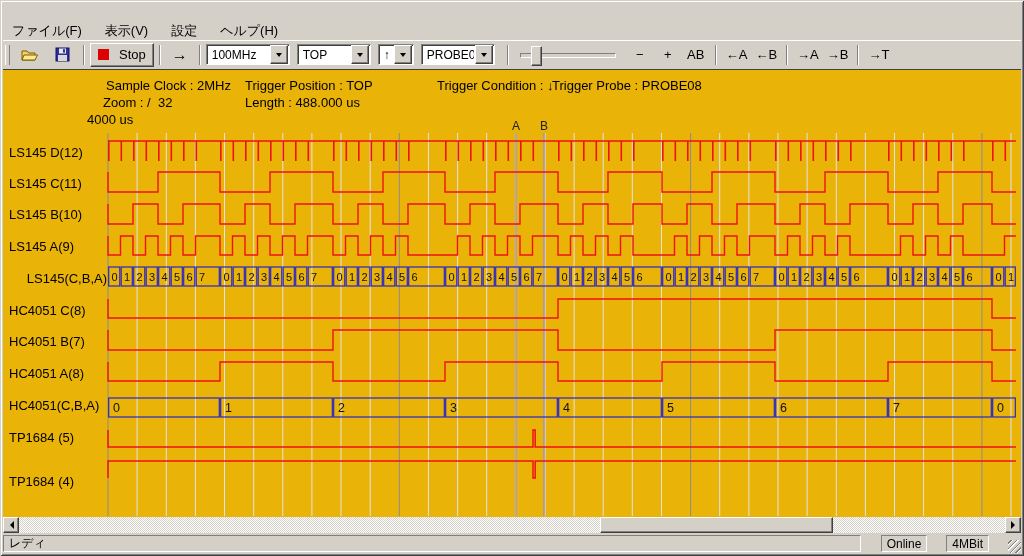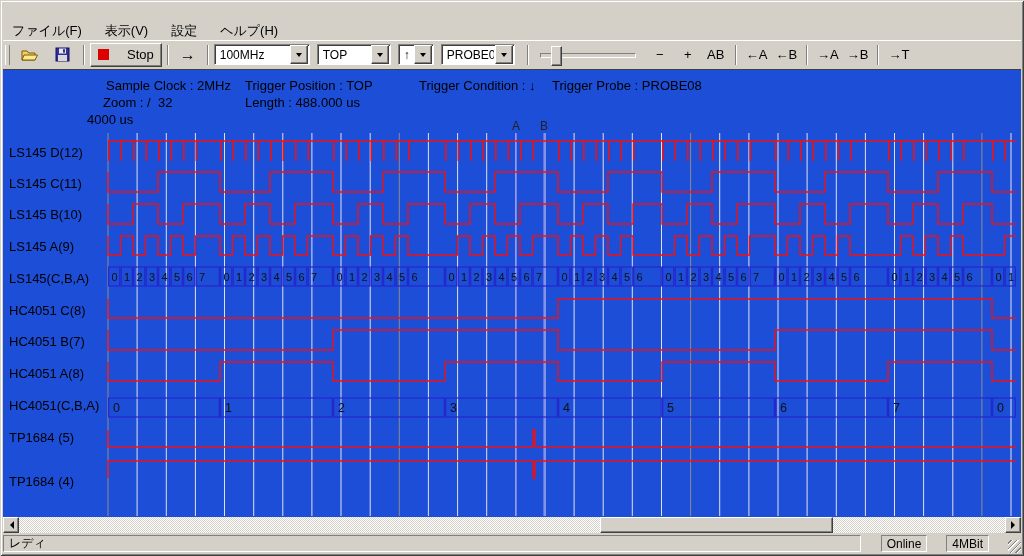--- a/index.html
+++ b/index.html
@@ -25,38 +25,38 @@
   .menubar{position:absolute;left:3px;top:21px;width:1018px;height:19px;display:flex;align-items:center;font-size:13px;color:#000;}
   .menu-item{padding:1px 9px;margin-right:5px;white-space:nowrap;}
   
   .toolbar{position:absolute;left:3px;top:40px;width:1018px;height:28px;border-top:1px solid #fff;
     display:flex;align-items:center;font-size:13px;color:#000;box-sizing:border-box;}
   .grip{width:3px;height:20px;border-left:1px solid #fff;border-right:1px solid #808080;margin:0 4px 0 2px;flex:none;}
   .tsep{width:1px;height:20px;background:#808080;border-right:1px solid #fff;margin:0 5px;flex:none;}
   .tbtn{height:22px;min-width:20px;display:flex;align-items:center;justify-content:center;padding:0 4px;flex:none;white-space:nowrap;}
   .icon-btn{width:24px;}
   .btn3d{height:22px;background:#d4d0c8;border:1px solid;border-color:#fff #404040 #404040 #fff;
-    box-shadow:inset -1px -1px 0 #808080;display:flex;align-items:center;padding:0 7px;gap:18px;flex:none;}
+    box-shadow:inset -1px -1px 0 #808080;display:flex;align-items:center;padding:0 7px;gap:10px;flex:none;}
   .stop-square{width:11px;height:11px;background:#dd0000;flex:none;}
   .run-arrow{font-size:16px;font-weight:bold;}
   .combo{height:21px;background:#fff;border:1px solid;border-color:#808080 #fff #fff #808080;
     box-shadow:inset 1px 1px 0 #404040;display:flex;align-items:center;box-sizing:border-box;
     font-size:12px;margin-right:7px;flex:none;}
   .combo .val{flex:1;padding-left:5px;white-space:nowrap;overflow:hidden;}
   .combo .drop{width:16px;height:17px;margin:1px;background:#d4d0c8;border:1px solid;
     border-color:#fff #404040 #404040 #fff;box-shadow:inset -1px -1px 0 #808080;
     display:flex;align-items:center;justify-content:center;flex:none;}
   .arrow-down{width:0;height:0;border:3px solid transparent;border-top:4px solid #000;margin-top:4px;}
   .slider{position:relative;width:100px;height:22px;margin:0 8px 0 4px;flex:none;}
   .slider .track{position:absolute;left:2px;right:2px;top:9px;height:3px;background:#d4d0c8;
     border:1px solid;border-color:#808080 #fff #fff #808080;}
   .slider .thumb{position:absolute;left:13px;top:2px;width:9px;height:18px;background:#d4d0c8;
     border:1px solid;border-color:#fff #404040 #404040 #fff;box-shadow:inset -1px -1px 0 #808080;}
   
-  .client{position:absolute;left:3px;top:69px;width:1018px;height:448px;background:#1d4ed8;
+  .client{position:absolute;left:3px;top:69px;width:1018px;height:448px;background:#eab308;
     border-top:1px solid #404040;box-sizing:border-box;overflow:hidden;}
   .info{position:absolute;font-size:13px;color:#000;white-space:pre;}
   .ch-label{position:absolute;left:6px;width:98px;height:16px;font-size:13px;color:#000;white-space:nowrap;}
   #wave-svg{position:absolute;left:0;top:0;width:1024px;height:556px;pointer-events:none;}
   
   .hscroll{position:absolute;left:3px;top:517px;width:1018px;height:16px;
     background-image:linear-gradient(45deg,#fff 25%,transparent 25%,transparent 75%,#fff 75%),
                      linear-gradient(45deg,#fff 25%,#d4d0c8 25%,#d4d0c8 75%,#fff 75%);
     background-size:2px 2px;background-position:0 0,1px 1px;}
   .sbtn{position:absolute;top:0;width:16px;height:16px;background:#d4d0c8;box-sizing:border-box;
@@ -106,21 +106,21 @@
       </svg>
     </div>
     <div class="tsep"></div>
     <div class="btn3d">
       <span class="stop-square"></span>
       <span>Stop</span>
     </div>
     <div class="tsep"></div>
     <div class="tbtn run-arrow">→</div>
     <div class="tsep"></div>
-    <div class="combo" style="width:96px">
+    <div class="combo" style="width:84px">
       <span class="val">100MHz</span>
       <span class="drop">
           <span class="arrow-down"></span>
         </span>
     </div>
     <div class="combo" style="width:74px">
       <span class="val">TOP</span>
       <span class="drop">
           <span class="arrow-down"></span>
         </span>
@@ -151,31 +151,31 @@
     <div class="tsep"></div>
     <div class="tbtn">→A</div>
     <div class="tbtn">→B</div>
     <div class="tsep"></div>
     <div class="tbtn">→T</div>
   </div>
 
   <div class="client">
     <span class="info" style="left:103px;top:8px">Sample Clock : 2MHz</span>
     <span class="info" style="left:242px;top:8px">Trigger Position : TOP</span>
-    <span class="info" style="left:416px;top:8px">Trigger Condition : ↓</span>
+    <span class="info" style="left:434px;top:8px">Trigger Condition : ↓</span>
     <span class="info" style="left:549px;top:8px">Trigger Probe : PROBE08</span>
     <span class="info" style="left:100px;top:25px">Zoom : /  32</span>
     <span class="info" style="left:242px;top:25px">Length : 488.000 us</span>
     <span class="info" style="left:84px;top:42px">4000 us</span>
     <div id="channel-labels">
         <div class="ch-label" style="top: 75px;">LS145 D(12)</div>
         <div class="ch-label" style="top: 106px;">LS145 C(11)</div>
         <div class="ch-label" style="top: 137px;">LS145 B(10)</div>
         <div class="ch-label" style="top: 169px;">LS145 A(9)</div>
-        <div class="ch-label" style="top: 201px;">LS145(C,B,A)</div>
+        <div class="ch-label" style="top: 201px; text-align: right;">LS145(C,B,A)</div>
         <div class="ch-label" style="top: 233px;">HC4051 C(8)</div>
         <div class="ch-label" style="top: 264px;">HC4051 B(7)</div>
         <div class="ch-label" style="top: 296px;">HC4051 A(8)</div>
         <div class="ch-label" style="top: 328px;">HC4051(C,B,A)</div>
         <div class="ch-label" style="top: 360px;">TP1684 (5)</div>
         <div class="ch-label" style="top: 404px;">TP1684 (4)</div>
       </div>
   </div>
 
   <svg id="wave-svg" viewBox="0 0 1024 556">

